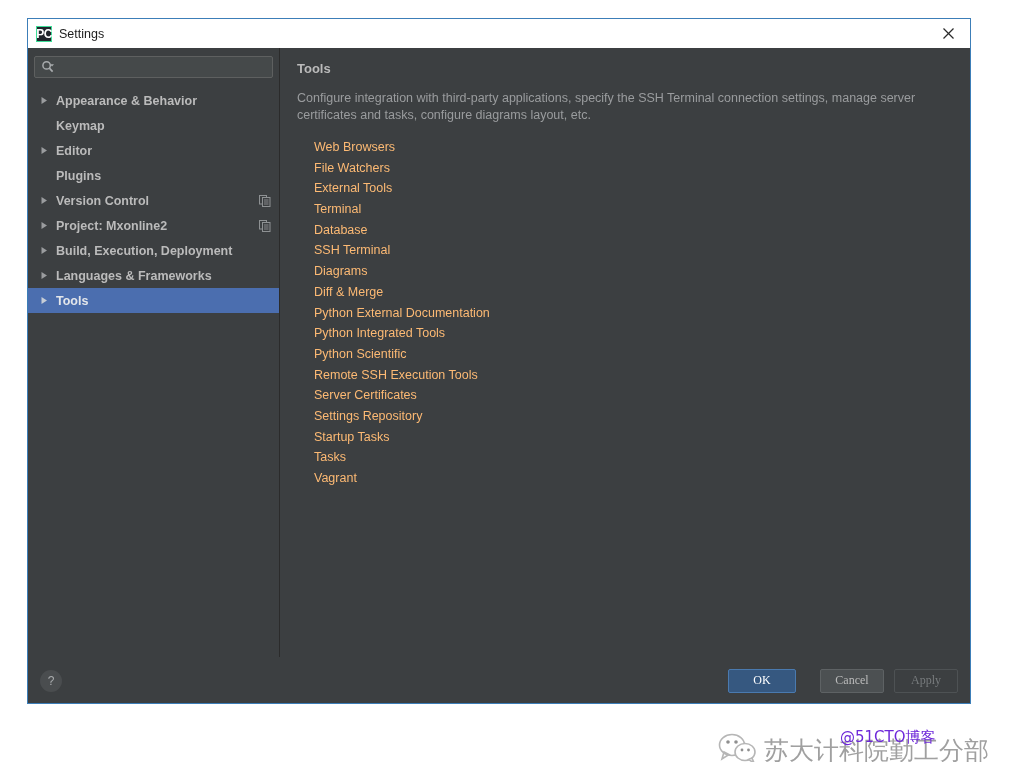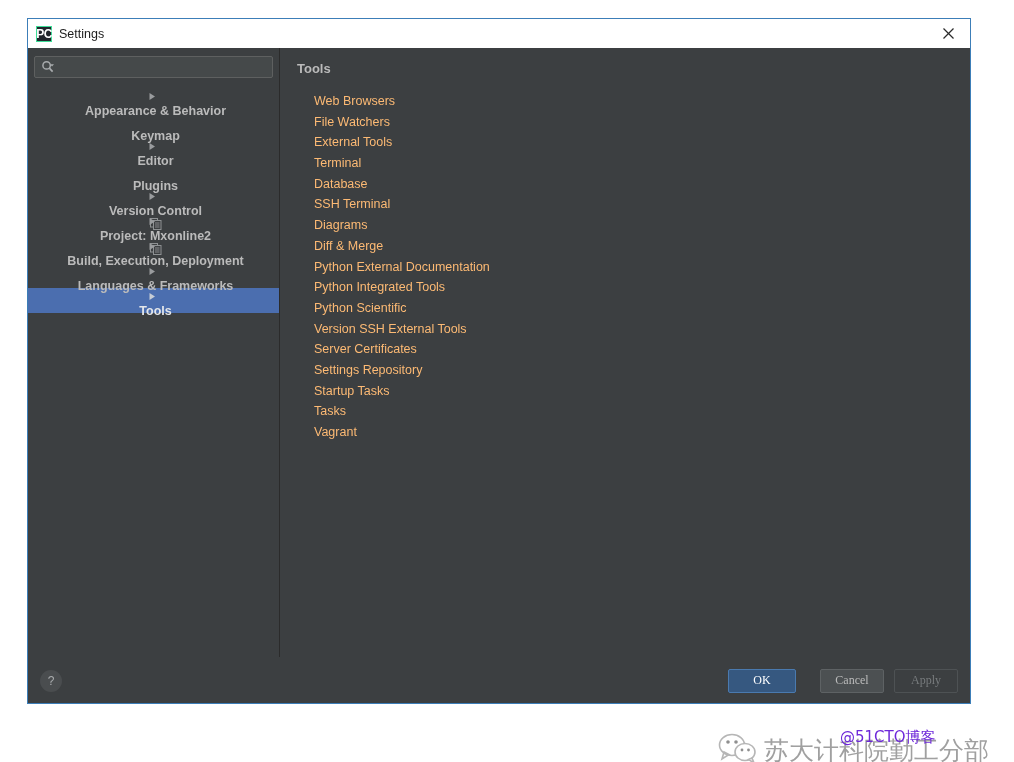--- a/index.html
+++ b/index.html
@@ -147,21 +147,20 @@
     display: flex;
     align-items: center;
     padding-left: 12px;
     padding-right: 8px;
     color: #bbbbbb;
     font-size: 12.5px;
     font-weight: bold;
     box-sizing: border-box;
     cursor: default;
     font-family: "Liberation Sans", sans-serif;
-    flex-direction: column;
   }
   .tree-item.selected {
     background: #4b6eaf;
     color: #e3e6ea;
   }
   .tree-item .arrow {
     width: 16px;
     flex: 0 0 16px;
     display: flex;
     align-items: center;
@@ -428,33 +427,34 @@
                 </svg>
             </span>
             <span class="lbl">Tools</span>
           </div>
 
         </div>
       </div>
 
       <div class="content">
         <div class="content-title">Tools</div>
+        <div class="content-desc">Configure integration with third-party applications, specify the SSH Terminal connection settings, manage server certificates and tasks, configure diagrams layout, etc.</div>
         <ul class="link-list">
           <li><a>Web Browsers</a></li>
           <li><a>File Watchers</a></li>
           <li><a>External Tools</a></li>
           <li><a>Terminal</a></li>
           <li><a>Database</a></li>
           <li><a>SSH Terminal</a></li>
           <li><a>Diagrams</a></li>
           <li><a>Diff &amp; Merge</a></li>
           <li><a>Python External Documentation</a></li>
           <li><a>Python Integrated Tools</a></li>
           <li><a>Python Scientific</a></li>
-          <li><a>Version SSH External Tools</a></li>
+          <li><a>Remote SSH Execution Tools</a></li>
           <li><a>Server Certificates</a></li>
           <li><a>Settings Repository</a></li>
           <li><a>Startup Tasks</a></li>
           <li><a>Tasks</a></li>
           <li><a>Vagrant</a></li>
         </ul>
       </div>
 
     </div>
 

